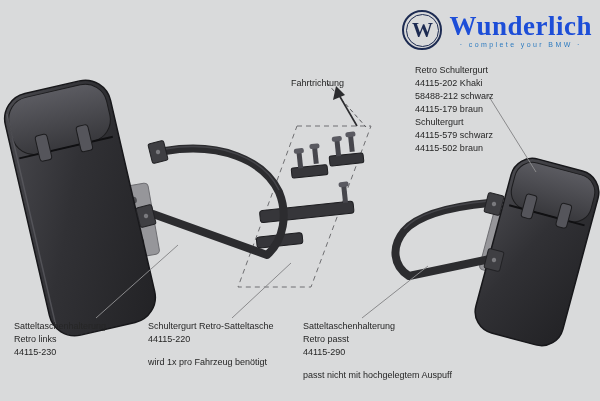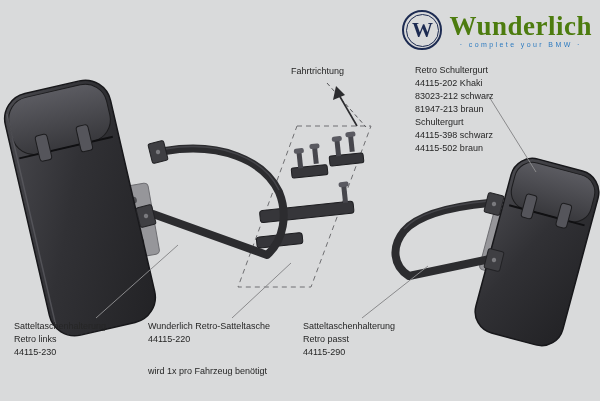--- a/index.html
+++ b/index.html
@@ -4,32 +4,32 @@
 <style>
   *{margin:0;padding:0;box-sizing:border-box}
   body{background:#bfbfbf}
   #stage{
     position:relative;width:600px;height:401px;
     background:#d9dadb;overflow:hidden;
     font-family:"Liberation Sans",sans-serif;color:#262626
   }
   #drawing{position:absolute;left:0;top:0}
   .label{position:absolute;font-size:9px;line-height:13px;white-space:nowrap}
-  .label .note{margin-top:19px}
+  .label .note{margin-top:10px}
   .logo{position:absolute;top:10px;right:8px;display:flex;align-items:center;gap:7px}
   .logo-mark{
     width:40px;height:40px;border:2.5px solid #1d2b52;border-radius:50%;
     position:relative;display:flex;align-items:center;justify-content:center;
     font-family:"Liberation Serif",serif;font-weight:bold;font-size:21px;color:#1d2b52
   }
   .logo-mark::after{content:"";position:absolute;inset:1.5px;border:1px solid #1d2b52;border-radius:50%}
   .logo-mark span{position:relative;z-index:1}
   .brand{
     font-family:"Liberation Serif",serif;font-size:27px;font-weight:bold;
-    color:#4d7c0f;letter-spacing:.5px;line-height:28px
+    color:#1d4ed8;letter-spacing:.5px;line-height:28px
   }
   .tagline{
     font-size:7px;color:#2e7bc0;letter-spacing:2.4px;text-align:center;
     margin-top:1px;white-space:nowrap
   }
 </style>
 </head>
 <body>
 
 <div id="stage">
@@ -140,48 +140,49 @@
   <div class="logo">
     <div class="logo-mark">
       <span>W</span>
     </div>
     <div>
       <div class="brand">Wunderlich</div>
       <div class="tagline">· complete your BMW ·</div>
     </div>
   </div>
 
-  <div class="label" style="left:291px;top:65px">
+  <div class="label" style="left:291px;top:77px">
     <div>Fahrtrichtung</div>
   </div>
 
   <div class="label" style="left:415px;top:64px">
     <div>Retro Schultergurt</div>
     <div>44115-202 Khaki</div>
-    <div>83023-212 schwarz</div>
-    <div>81947-213 braun</div>
+    <div>58488-212 schwarz</div>
+    <div>44115-179 braun</div>
   </div>
 
   <div class="label" style="left:415px;top:116px">
     <div>Schultergurt</div>
-    <div>44115-398 schwarz</div>
+    <div>44115-579 schwarz</div>
     <div>44115-502 braun</div>
   </div>
 
   <div class="label" style="left:14px;top:320px">
     <div>Satteltaschenhalterung</div>
     <div>Retro links</div>
     <div>44115-230</div>
   </div>
 
   <div class="label" style="left:148px;top:320px">
-    <div>Wunderlich Retro-Satteltasche</div>
+    <div>Schultergurt Retro-Satteltasche</div>
     <div>44115-220</div>
     <div class="note">wird 1x pro Fahrzeug benötigt</div>
   </div>
 
   <div class="label" style="left:303px;top:320px">
     <div>Satteltaschenhalterung</div>
     <div>Retro passt</div>
     <div>44115-290</div>
+    <div class="note">passt nicht mit hochgelegtem Auspuff</div>
   </div>
 
 </div>
 
 </body></html>

